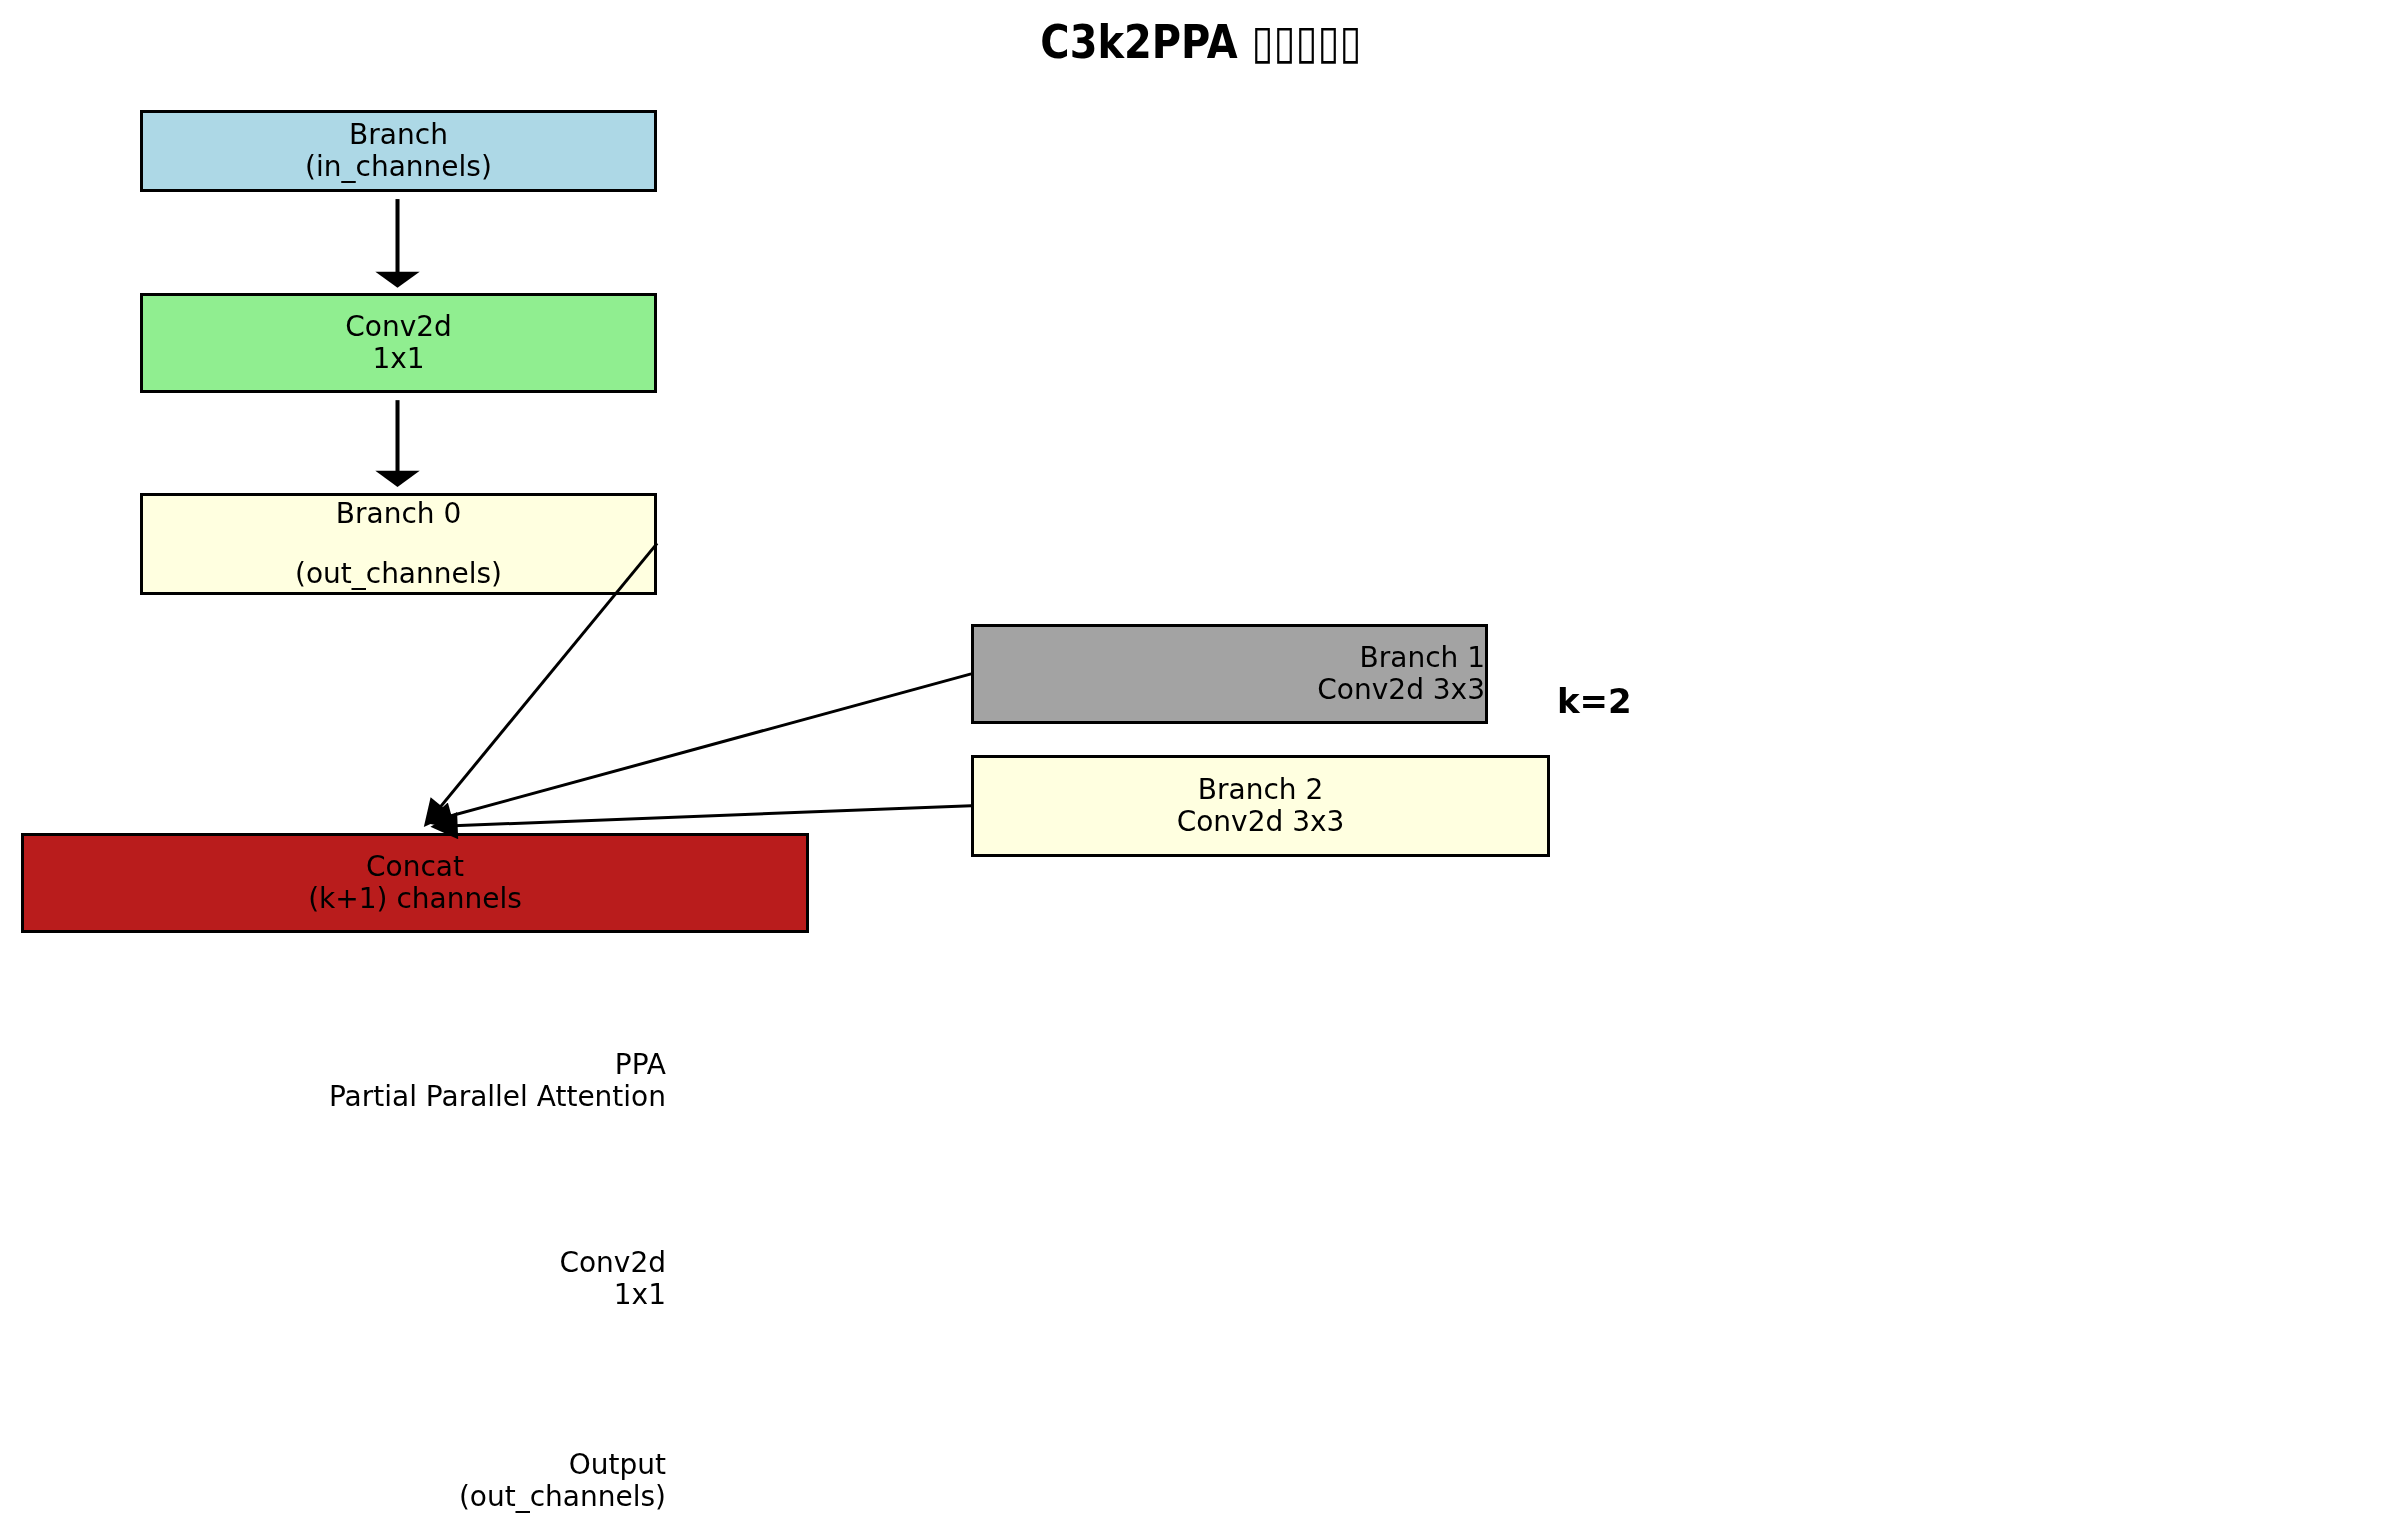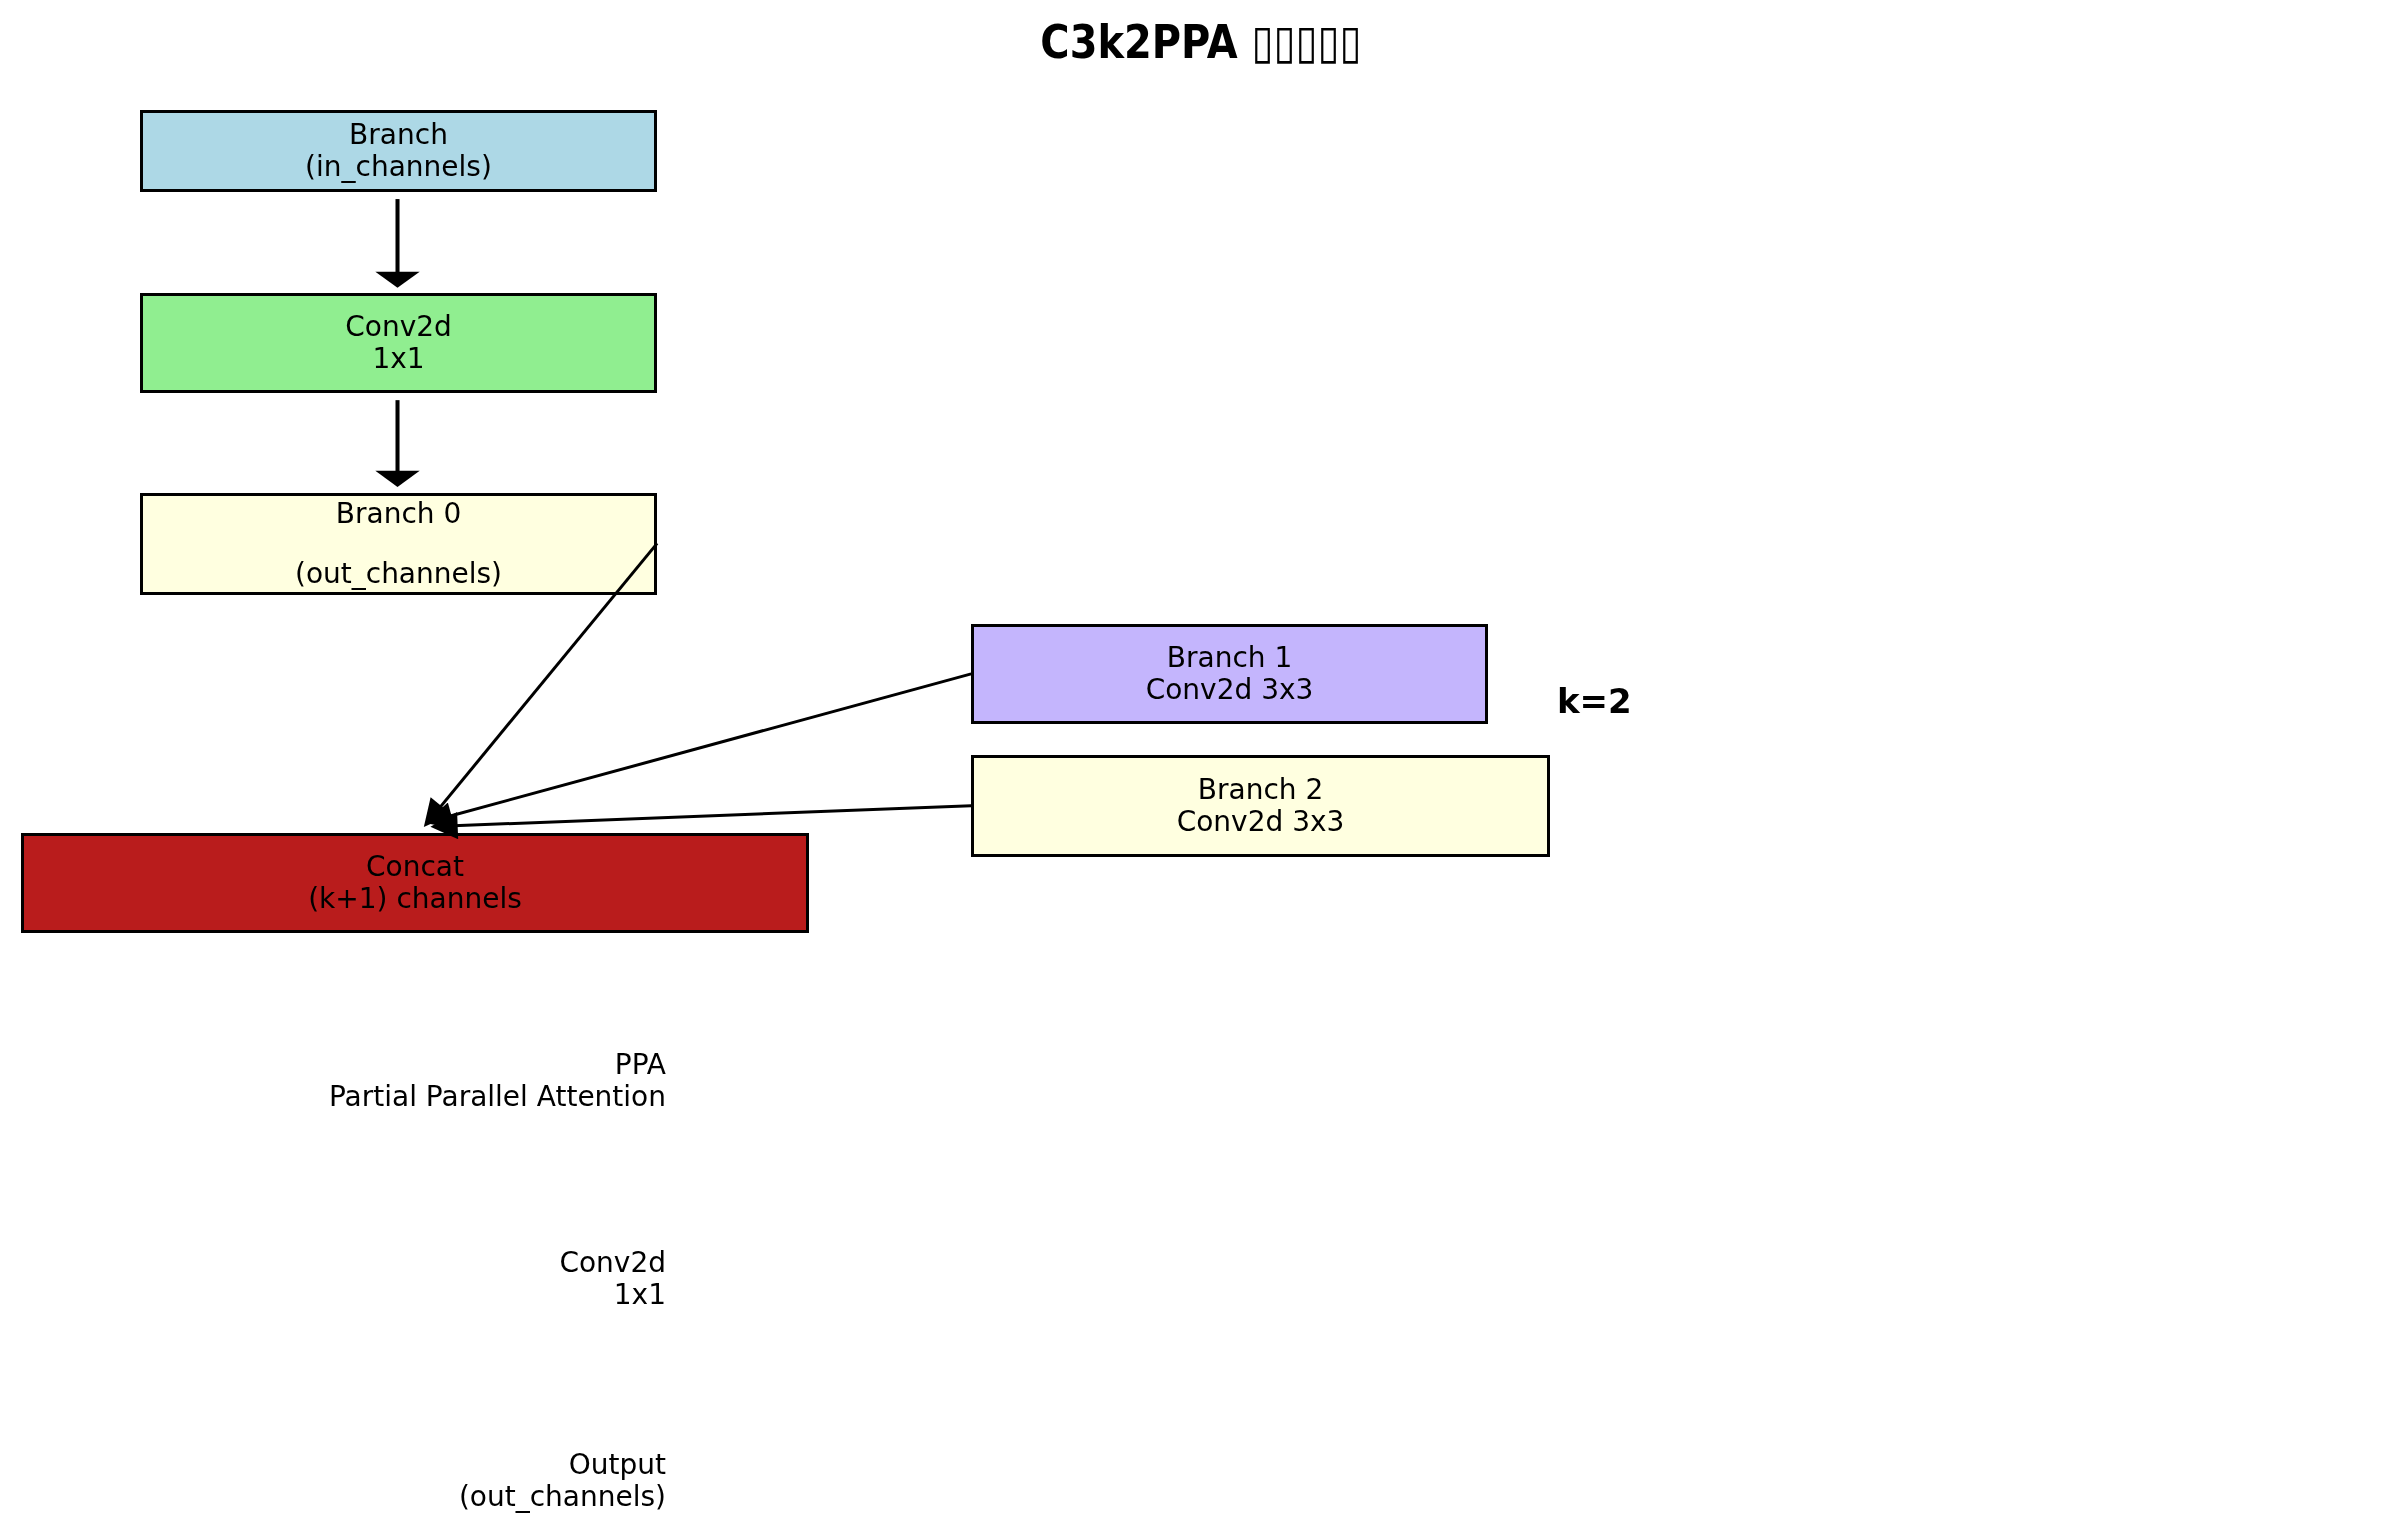--- a/index.html
+++ b/index.html
@@ -88,21 +88,21 @@
   <div class="node" style="left: 140px; top: 293px; width: 517px; height: 100px; background-color: rgb(144, 238, 144);">
     <span>Conv2d</span>
     <span>1x1</span>
   </div>
 
   <div class="node" style="left: 140px; top: 493px; width: 517px; height: 102px; background-color: rgb(255, 255, 224); gap: 28px;">
     <span>Branch 0</span>
     <span>(out_channels)</span>
   </div>
 
-  <div class="node" style="left: 971px; top: 624px; width: 517px; height: 100px; background-color: #c4b5fd;">
+  <div class="node" style="left: 971px; top: 624px; width: 517px; height: 100px; background-color: #a3a3a3; align-items: flex-end;">
     <span>Branch 1</span>
     <span>Conv2d 3x3</span>
   </div>
 
   <div class="node" style="left: 971px; top: 755px; width: 579px; height: 102px; background-color: rgb(255, 255, 224);">
     <span>Branch 2</span>
     <span>Conv2d 3x3</span>
   </div>
 
   <div class="node" style="left: 21px; top: 833px; width: 788px; height: 100px; background-color: #b91c1c;">

